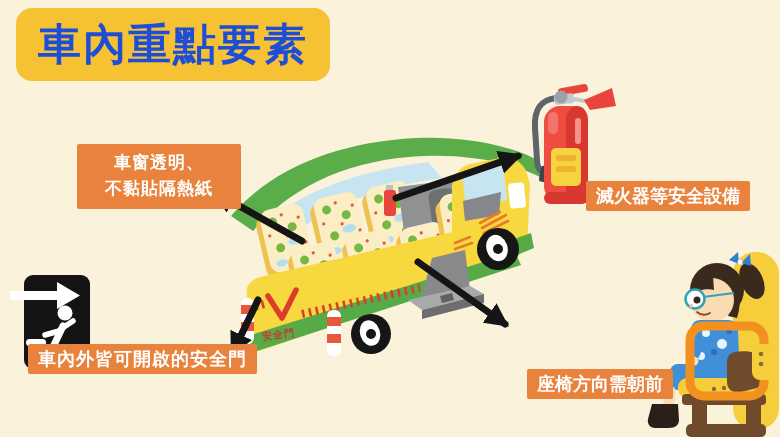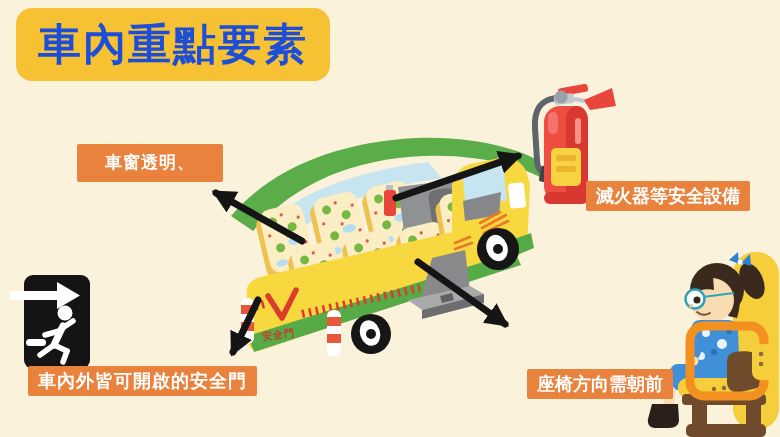--- a/index.html
+++ b/index.html
@@ -16,21 +16,21 @@
     padding:12px 22px;border-radius:16px;line-height:1.15;
   }
   .callout{
     position:absolute;background:#E8823C;color:#FFFFFF;
     font-weight:700;font-size:18px;line-height:1.35;
     padding:3px 10px;border-radius:2px;white-space:nowrap;
   }
   .callout .ln{display:block;text-align:center;}
   .callout-window{left:53px;top:144px;font-size:17px;line-height:1.55;padding:6px 28px;letter-spacing:1px;margin-left:24px;}
   .callout-equipment{left:586px;top:134px;margin-top:47px;}
-  .callout-door{left:28px;top:366px;letter-spacing:1px;}
+  .callout-door{left:28px;top:344px;letter-spacing:1px;}
   .callout-seat{left:527px;top:325px;margin-top:44px;}
 </style>
 </head>
 <body>
 
 <div class="canvas">
 
   <svg class="art" viewBox="0 0 780 437">
     <defs>
       <marker id="ah" viewBox="0 0 3.4 3.4" markerWidth="3.4" markerHeight="3.4" refX="2.7" refY="1.7" orient="auto" markerUnits="strokeWidth">
@@ -215,18 +215,19 @@
       <line x1="396" y1="198" x2="518" y2="156" marker-end="url(#ah)"></line>
       <line x1="258" y1="300" x2="233" y2="352" marker-end="url(#ah)"></line>
       <line x1="418" y1="262" x2="505" y2="324" marker-end="url(#ah)"></line>
     </g>
   </svg>
 
   <div class="page-title">車內重點要素</div>
 
   <div class="callout callout-window">
     <span class="ln">車窗透明、</span>
+    <span class="ln">不黏貼隔熱紙</span>
   </div>
   <div class="callout callout-equipment">滅火器等安全設備</div>
   <div class="callout callout-door">車內外皆可開啟的安全門</div>
   <div class="callout callout-seat">座椅方向需朝前</div>
 
 </div>
 
 </body></html>

